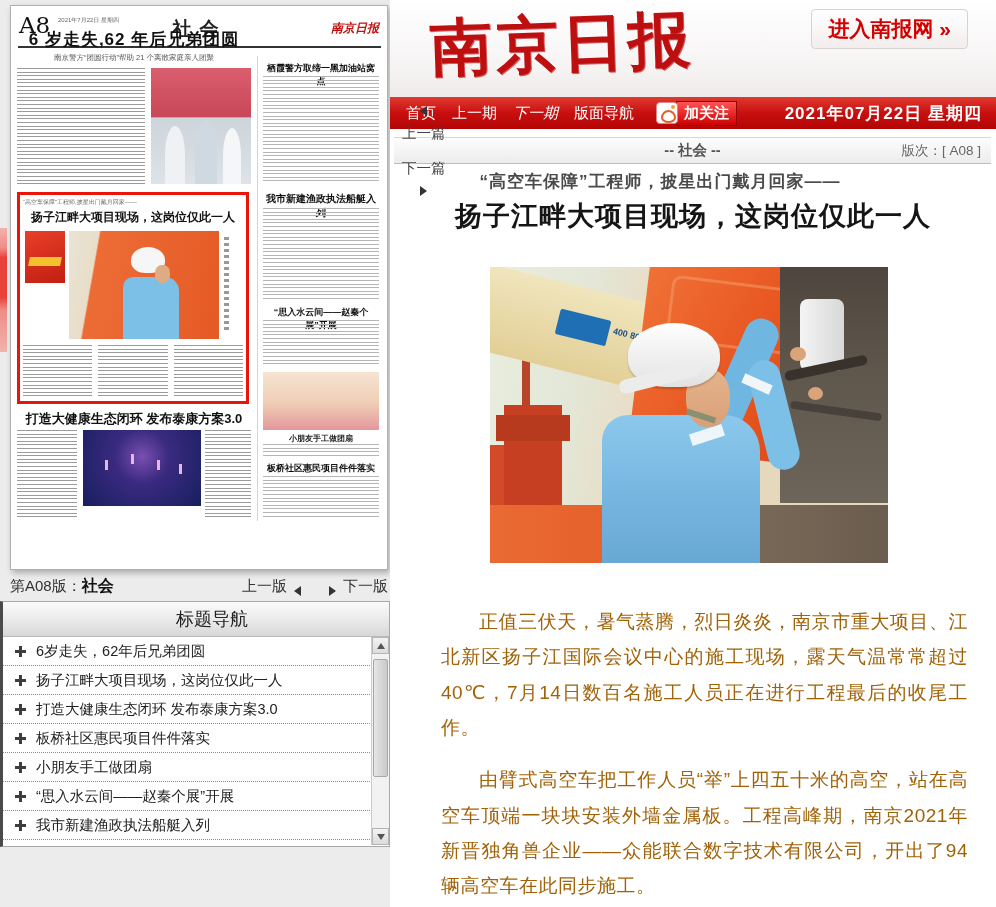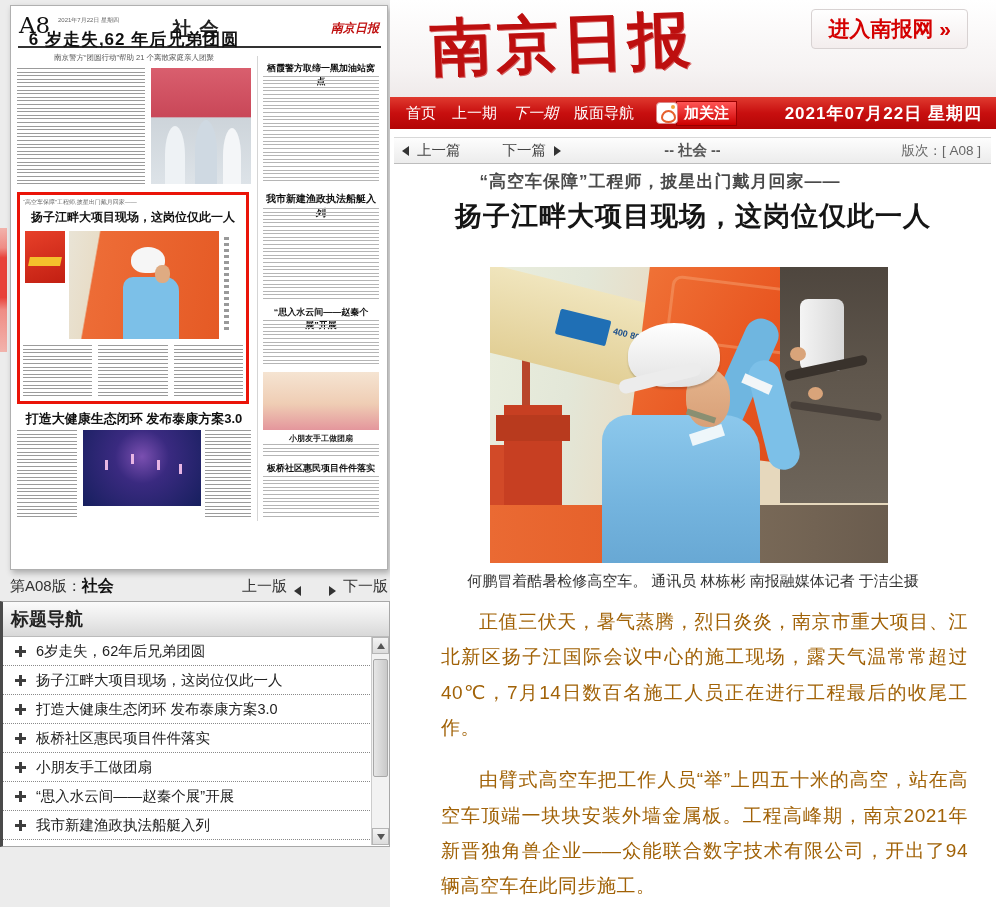--- a/index.html
+++ b/index.html
@@ -68,22 +68,22 @@
   .footer-row .pl { font-size:15px; }
   .footer-row .pl b { font-size:16px; color:#111; }
   .pager { display:flex; align-items:flex-end; gap:7px; font-size:15px; }
   .tri-l { width:0; height:0; border:5px solid transparent; border-right:7px solid #333; border-left:none; }
   .tri-r { width:0; height:0; border:5px solid transparent; border-left:7px solid #333; border-right:none; }
   .gap18 { width:14px; }
 
   
   .title-nav { position:absolute; left:0; top:601px; width:390px; height:246px; background:#fff;
     border:1px solid #a8a8a8; border-left:3px solid #4a4a4a; }
-  .tn-head { height:35px; line-height:35px; padding-left:8px; font-size:18px; font-weight:bold; color:#222;
-    background:linear-gradient(180deg,#fbfbfb 0%,#e9e9e9 55%,#d8d8d8 100%); border-bottom:1px solid #bbb; }
+  .tn-head { height:35px; line-height:35px; padding-left:32px; font-size:18px; font-weight:normal; color:#222;
+    background:linear-gradient(180deg,#fbfbfb 0%,#e9e9e9 55%,#d8d8d8 100%); border-bottom:1px solid #bbb;text-align:center; }
   .tn-list { position:relative; height:208px; padding-right:19px; }
   .tn-row { height:29px; display:flex; align-items:center; gap:10px; padding-left:12px;
     border-bottom:1px dotted #8a8a8a; font-size:14.5px; color:#222; cursor:pointer; }
   .tn-row:last-child { border-bottom:none; }
   .bullet { position:relative; width:11px; height:11px; flex:0 0 11px; }
   .bullet:before { content:""; position:absolute; left:0; top:4px; width:11px; height:3px; background:#3d3d3d; }
   .bullet:after { content:""; position:absolute; left:4px; top:0; width:3px; height:11px; background:#3d3d3d; }
   .scrollbar { position:absolute; right:0; top:0; bottom:0; width:18px; background:#f2f2f2;
     border-left:1px solid #ccc; }
   .sb-btn { position:absolute; left:0; width:17px; height:17px; background:linear-gradient(180deg,#f4f4f4,#dcdcdc);
@@ -127,21 +127,21 @@
   .wb-icon:after { content:""; position:absolute; right:2px; top:2px; width:4px; height:4px;
     background:#f2a33c; border-radius:50%; }
   .follow-label { background:linear-gradient(#f55,#c00); border:1px solid #900; color:#fff;
     font-size:15px; font-weight:bold; padding:2px 7px; margin-left:-2px; }
   .nav-date { margin-left:auto; margin-right:14px; font-size:17px; font-weight:bold; letter-spacing:1px; }
 
   .article-bar { position:absolute; left:4px; top:137px; width:597px; height:27px;
     background:linear-gradient(180deg,#fdfdfd 0%,#ececec 100%);
     border-top:1px solid #d8d8d8; border-bottom:1px solid #bdbdbd;
     display:flex; align-items:center; color:#444; font-size:14.5px; }
-  .ab-left { display:flex; align-items:center; gap:8px; margin-left:8px; }
+  .ab-left { display:flex; align-items:center; gap:8px; margin-left:8px;flex-direction:column; }
   .ab-center { position:absolute; left:0; right:0; text-align:center; font-weight:bold; color:#555; pointer-events:none; }
   .ab-right { margin-left:auto; margin-right:10px; color:#666; font-size:13.5px; }
   .ab-link { cursor:pointer; }
   .sp26 { width:26px; }
 
   .kicker { position:absolute; left:0; top:170px; width:540px; text-align:center; font-size:17px;
     font-weight:600; color:#4a4a4a; letter-spacing:1px; }
   .a-title { position:absolute; left:0; top:198px; width:606px; text-align:center; font-size:27px;
     font-weight:bold; color:#151515; letter-spacing:1px; }
 
@@ -370,21 +370,20 @@
       <div class="ph-stripe"></div>
       <div class="ph-hand1"></div>
       <div class="ph-hand2"></div>
       <div class="ph-torso"></div>
       <div class="ph-face"></div>
       <div class="ph-strap"></div>
       <div class="ph-helmet"></div>
       <div class="ph-brim"></div>
     </div>
 
-    <div class="caption">何鹏冒着酷暑检修高空车。 通讯员 林栋彬 南报融媒体记者 于洁尘摄</div>
 
     <div class="body-text">
       <p>正值三伏天，暑气蒸腾，烈日炎炎，南京市重大项目、江北新区扬子江国际会议中心的施工现场，露天气温常常超过40℃，7月14日数百名施工人员正在进行工程最后的收尾工作。</p>
       <p>由臂式高空车把工作人员“举”上四五十米的高空，站在高空车顶端一块块安装外墙金属板。工程高峰期，南京2021年新晋独角兽企业——众能联合数字技术有限公司，开出了94辆高空车在此同步施工。</p>
     </div>
   </div>
 
 </div>
 
 </body></html>

